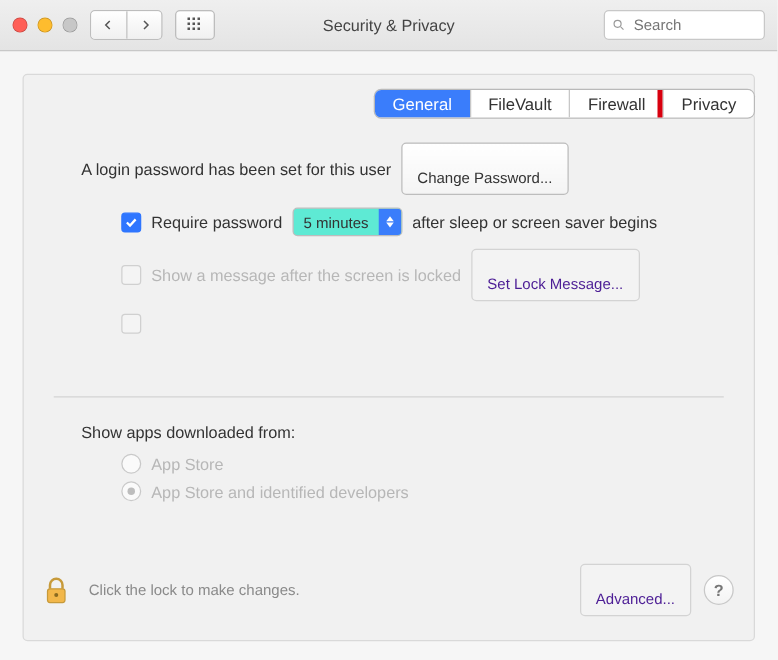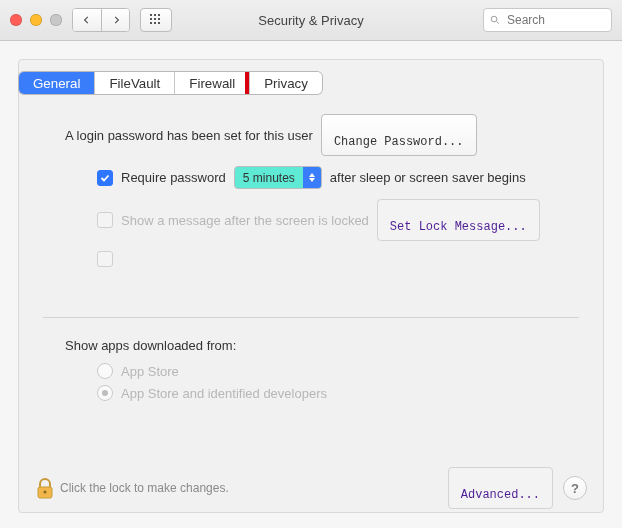--- a/index.html
+++ b/index.html
@@ -97,21 +97,21 @@
     border: 1px solid #d9d9d9;
     border-radius: 4px;
     height: 440px;
     position: relative;
     padding-top: 12px;
   }
 
   
   .tabs {
     display:flex;
-    justify-content:flex-start;
+    justify-content:flex-end;
   }
   .tabstrip {
     display:flex;
     border-radius:5px;
     overflow:hidden;
     box-shadow: 0 0 0 1px #b9b9b9;
     height:22px;
     font-size:12px;
   }
   .tab {
@@ -149,21 +149,20 @@
 
   .macbtn {
     background:linear-gradient(#ffffff,#f4f4f4);
     border:1px solid #bdbdbd;
     border-radius:4px;
     padding: 20px 12px;
     font-size:12px;
     color:#333;
     cursor:pointer;
     height:26px;
-    font-family:Liberation Mono, monospace;
   }
   .macbtn.disabled { color:#4c1d95; border-color:#d3d3d3; background:#f3f3f3; cursor:default;}
 
   .checkbox {
     width:14px; height:14px; border-radius:3px;
     border:1px solid #9a9a9a; background:#fff;
     display:inline-flex; align-items:center; justify-content:center;
     flex:0 0 auto;
   }
   .checkbox.checked {
@@ -203,26 +202,26 @@
     width:14px; height:14px; border-radius:50%;
     border:1px solid #c9c9c9; background:#fafafa;
     display:inline-flex; align-items:center; justify-content:center;
     flex:0 0 auto;
   }
   .radio .dotin{ width:6px;height:6px;border-radius:50%;background:#bdbdbd; display:none;}
   .radio.selected .dotin{display:block;}
 
   .footer {
     position:absolute;
-    left:0; right:0; bottom:0;
+    left:0; right:0; bottom:16px;
     height:48px;
     display:flex;
     align-items:center;
     padding: 0 16px;
-    gap:7px;
+    gap:18px;
     font-size:12px;
     color:#8a8a8a;
   }
   .lock {
     width:18px; height:22px;
     position:relative;
   }
   .lock svg{display:block;}
   .footer .right { margin-left:auto; display:flex; align-items:center; gap:10px;}
   .help {

